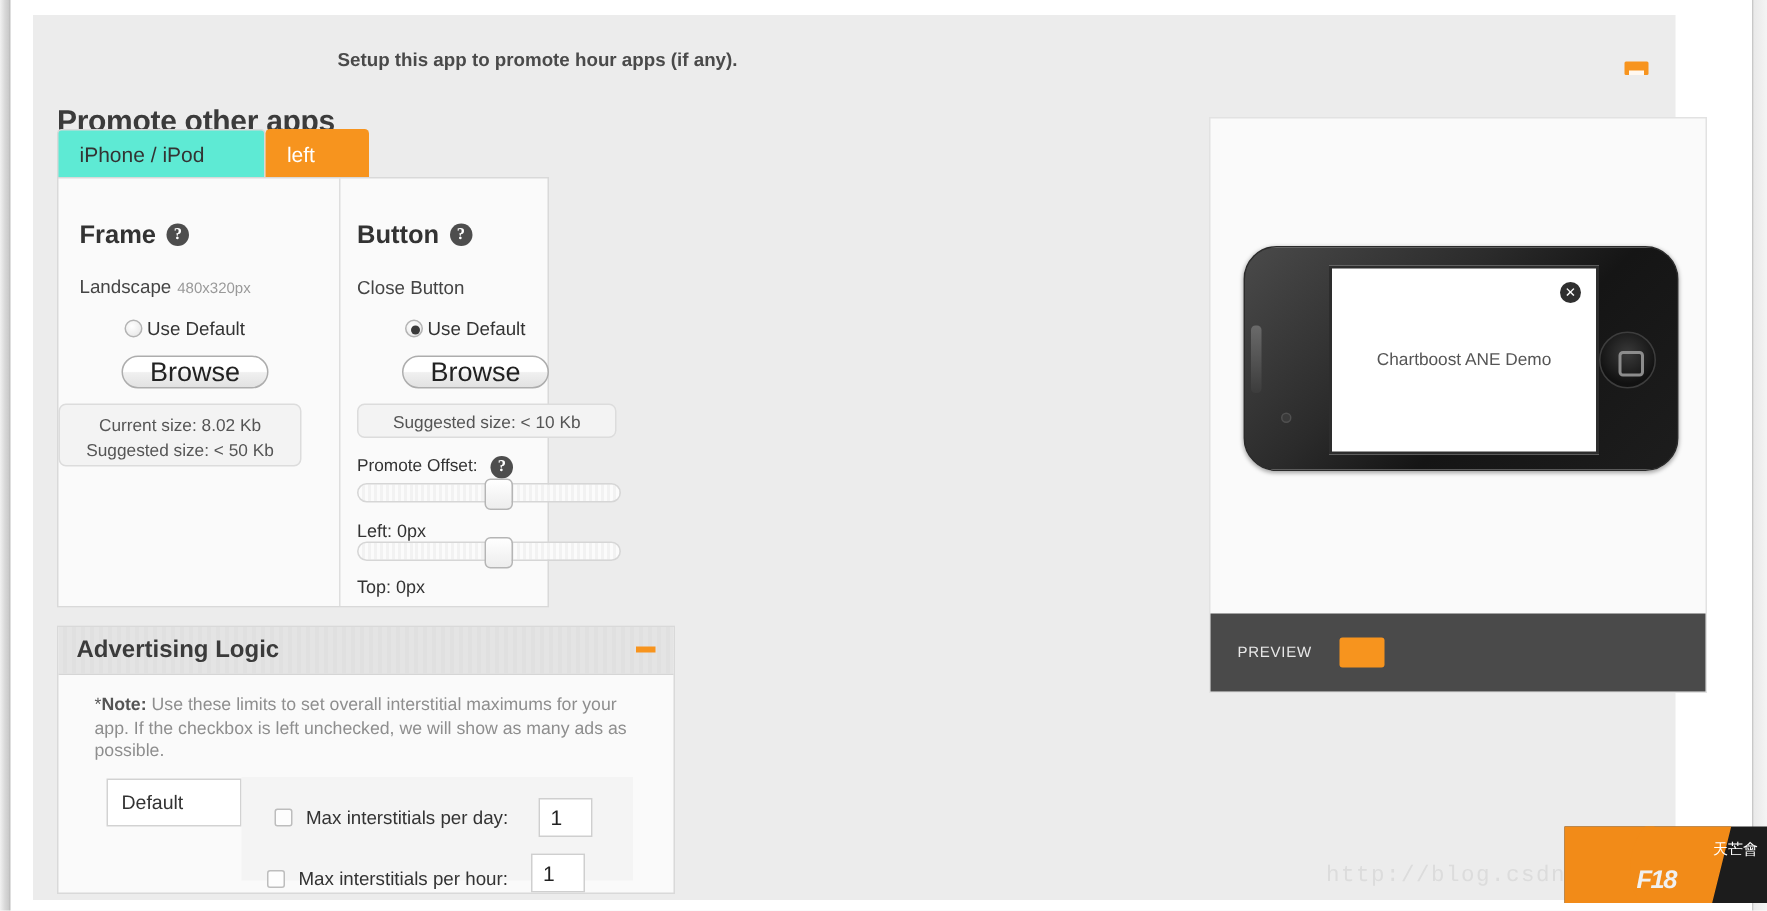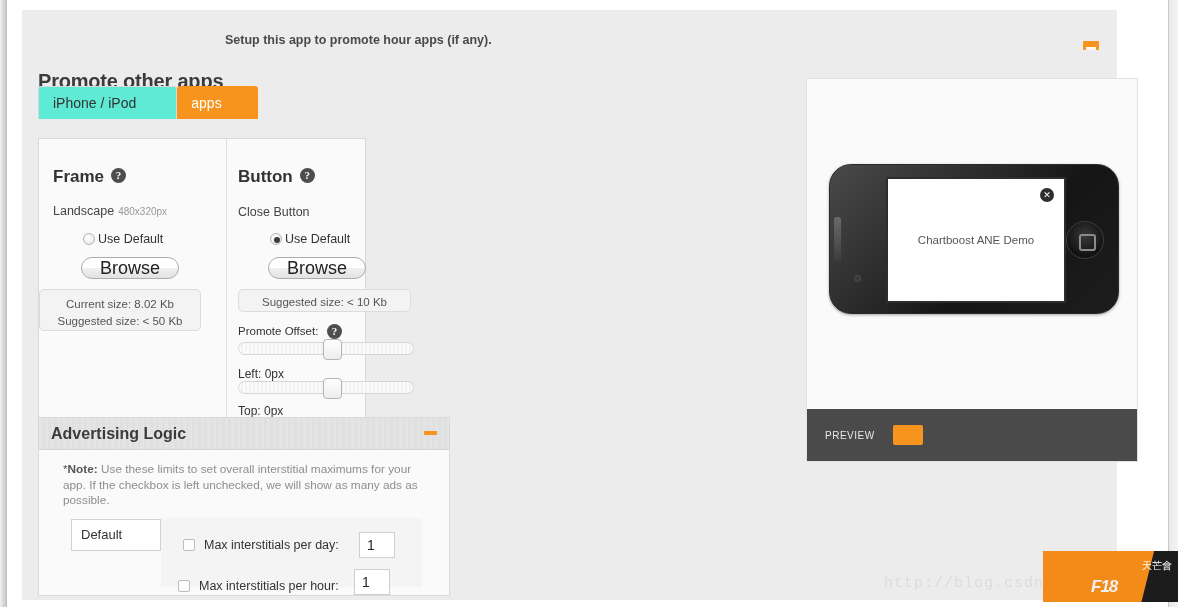--- a/index.html
+++ b/index.html
@@ -61,21 +61,21 @@
     background: #5eead4; color: #333;
     border: 1px solid #d9d9d9; border-bottom: none;
     padding: 0 40px 0 14px;
   }
   .tab.inactive { background: #f7941e; color: #ffffff; padding: 0 36px 0 14px; }
 
   
   .card {
     position: absolute; left: 16px; top: 108px;
     width: 328px; height: 287px;
-    background: #fafafa; border: 1px solid #d9d9d9; margin-top: 20px;
+    background: #fafafa; border: 1px solid #d9d9d9;
   }
   .col-left  { position: absolute; left: 0;   top: 0; width: 188px; height: 100%;
                border-right: 1px solid #dedede; }
   .col-right { position: absolute; left: 189px; top: 0; width: 222px; height: 100%; }
 
   .sec-head {
     position: absolute; font-size: 17px; font-weight: bold; color: #333;
   }
   .help {
     display: inline-block; width: 15px; height: 15px; border-radius: 50%;
@@ -273,21 +273,21 @@
 <div class="panel">
 
   <div class="panel-header">
     <div class="panel-title">Promote other apps</div>
     <div class="panel-sub">Setup this app to promote hour apps (if any).</div>
     <div class="collapse-btn"></div>
   </div>
 
   <div class="tabs">
     <div class="tab active">iPhone / iPod</div>
-    <div class="tab inactive">apps</div>
+    <div class="tab inactive">left</div>
   </div>
 
   <div class="card">
 
     <div class="col-left">
       <div class="sec-head" style="left:14px;top:28px;">
         <span>Frame</span><span class="help">?</span>
       </div>
       <div class="sec-label" style="left:14px;top:65px;">
         <span>Landscape</span><span class="dims">480x320px</span>

